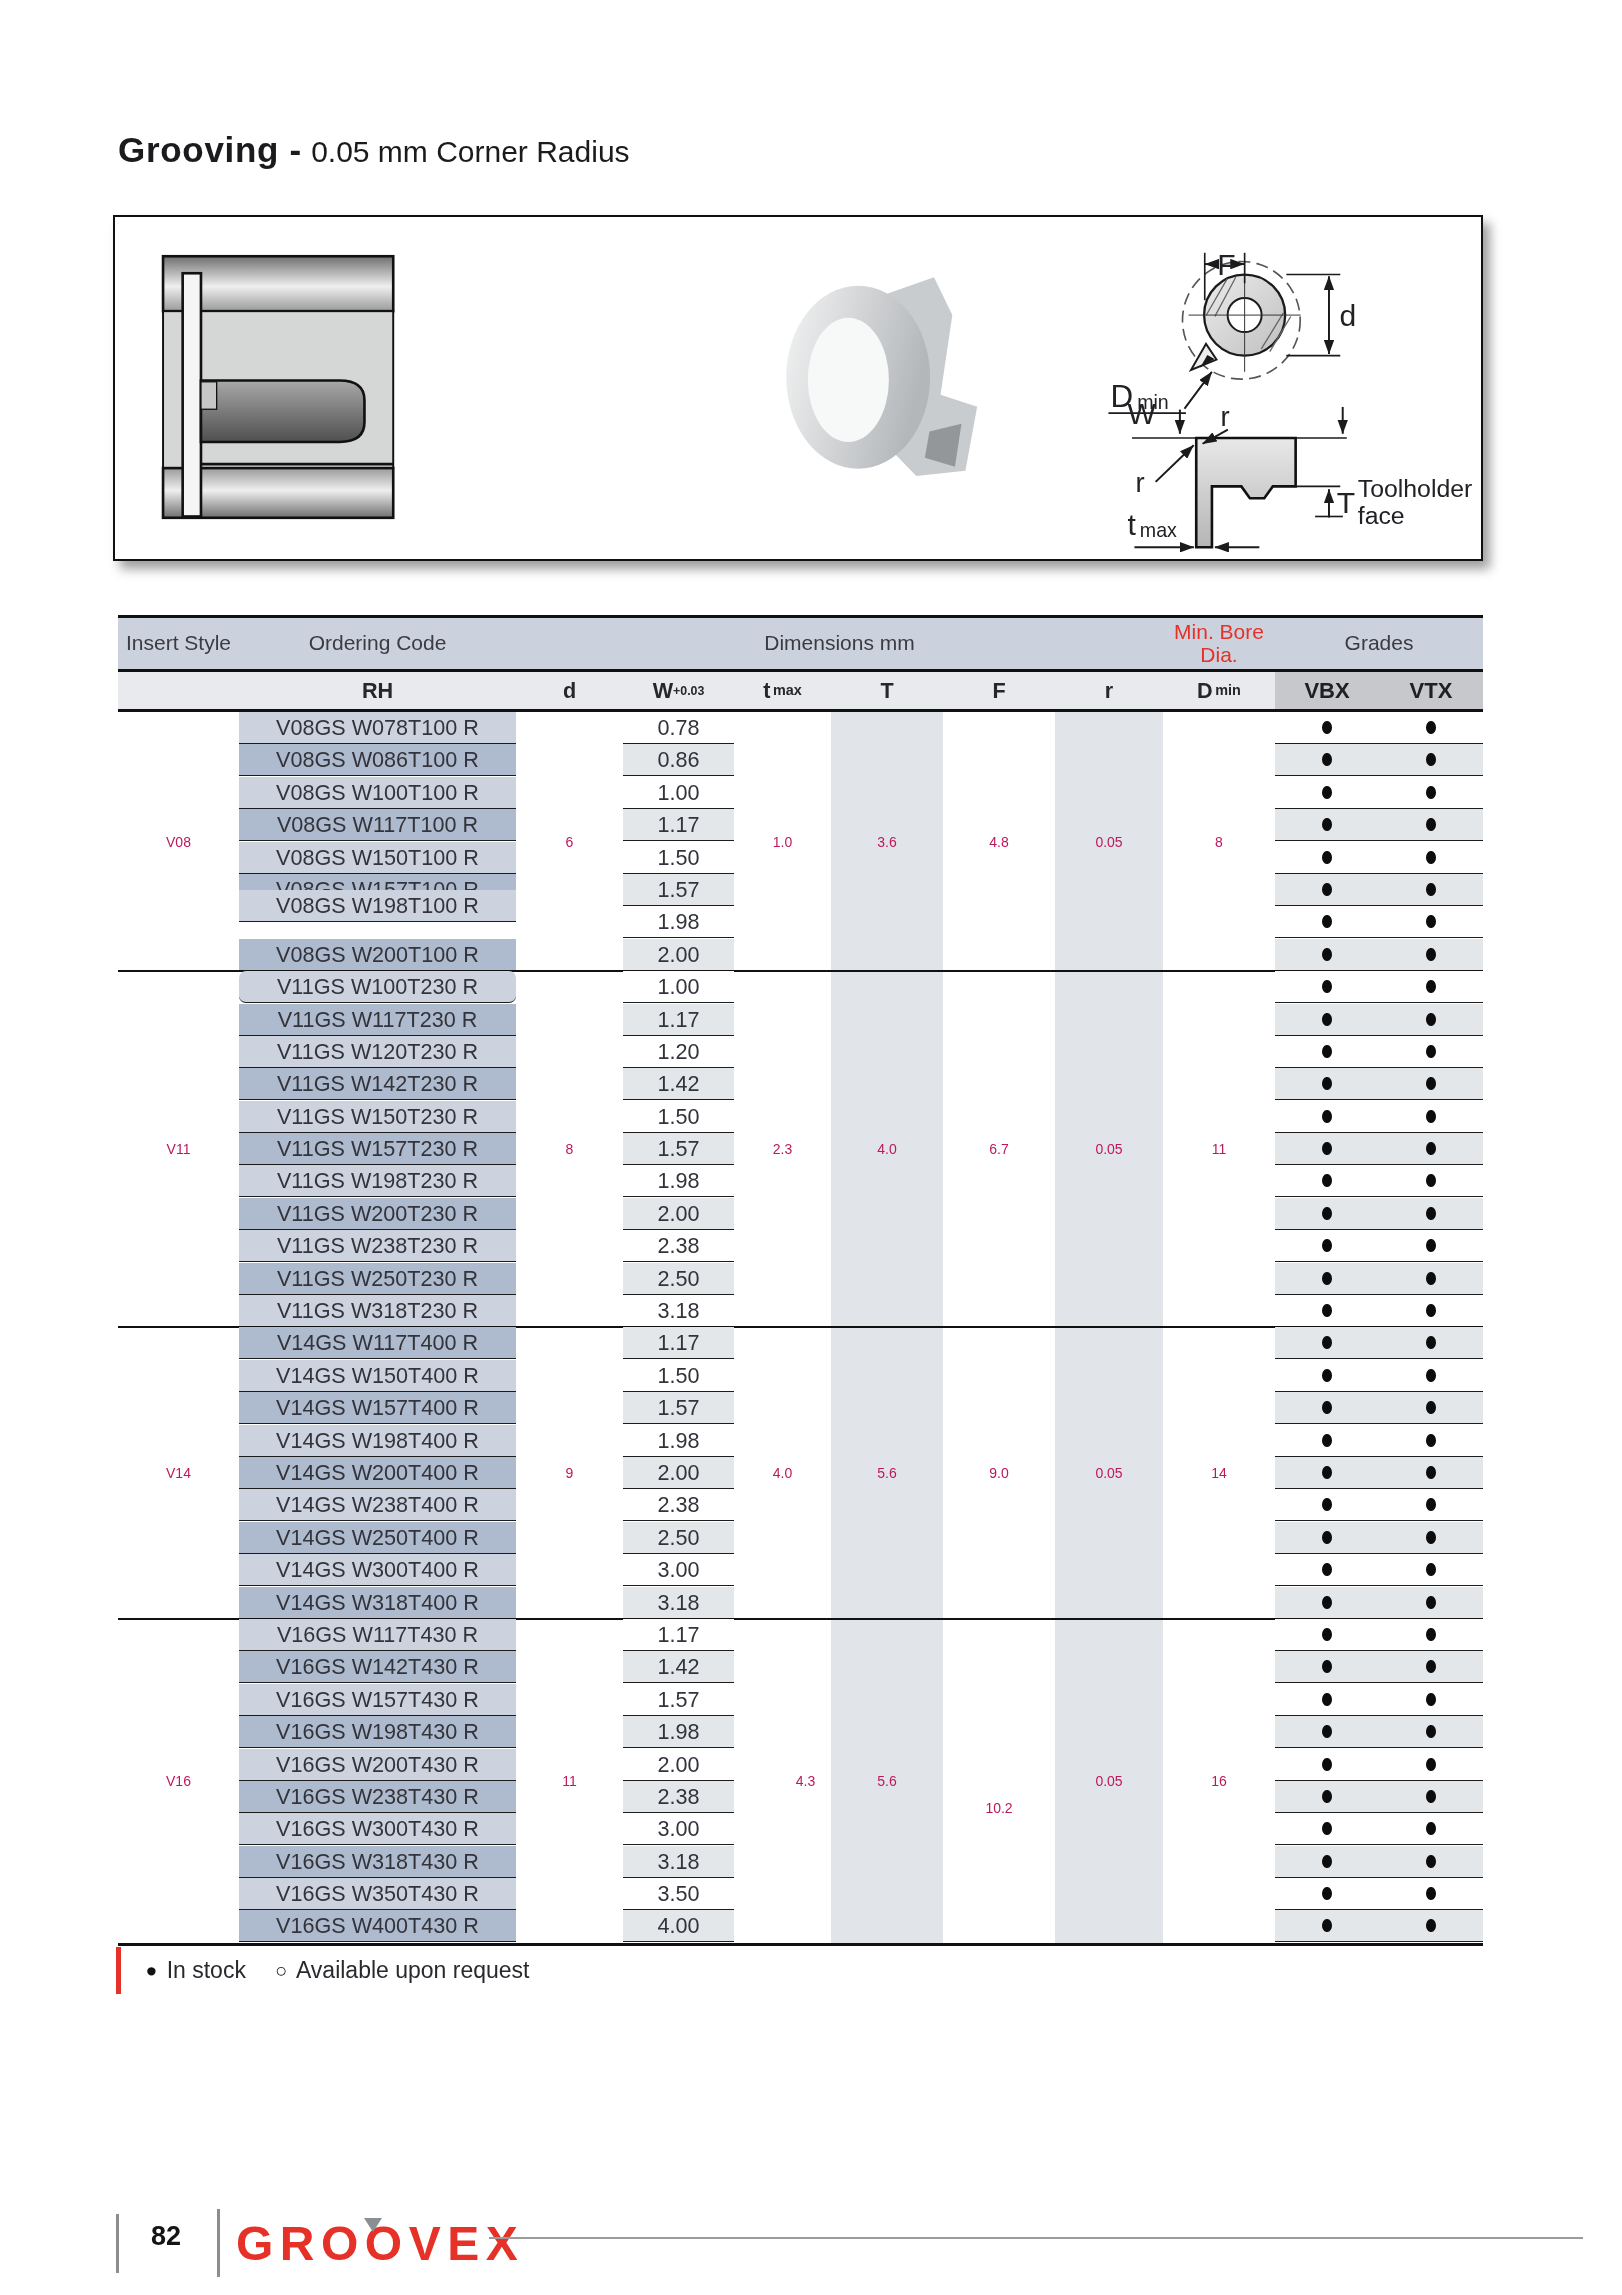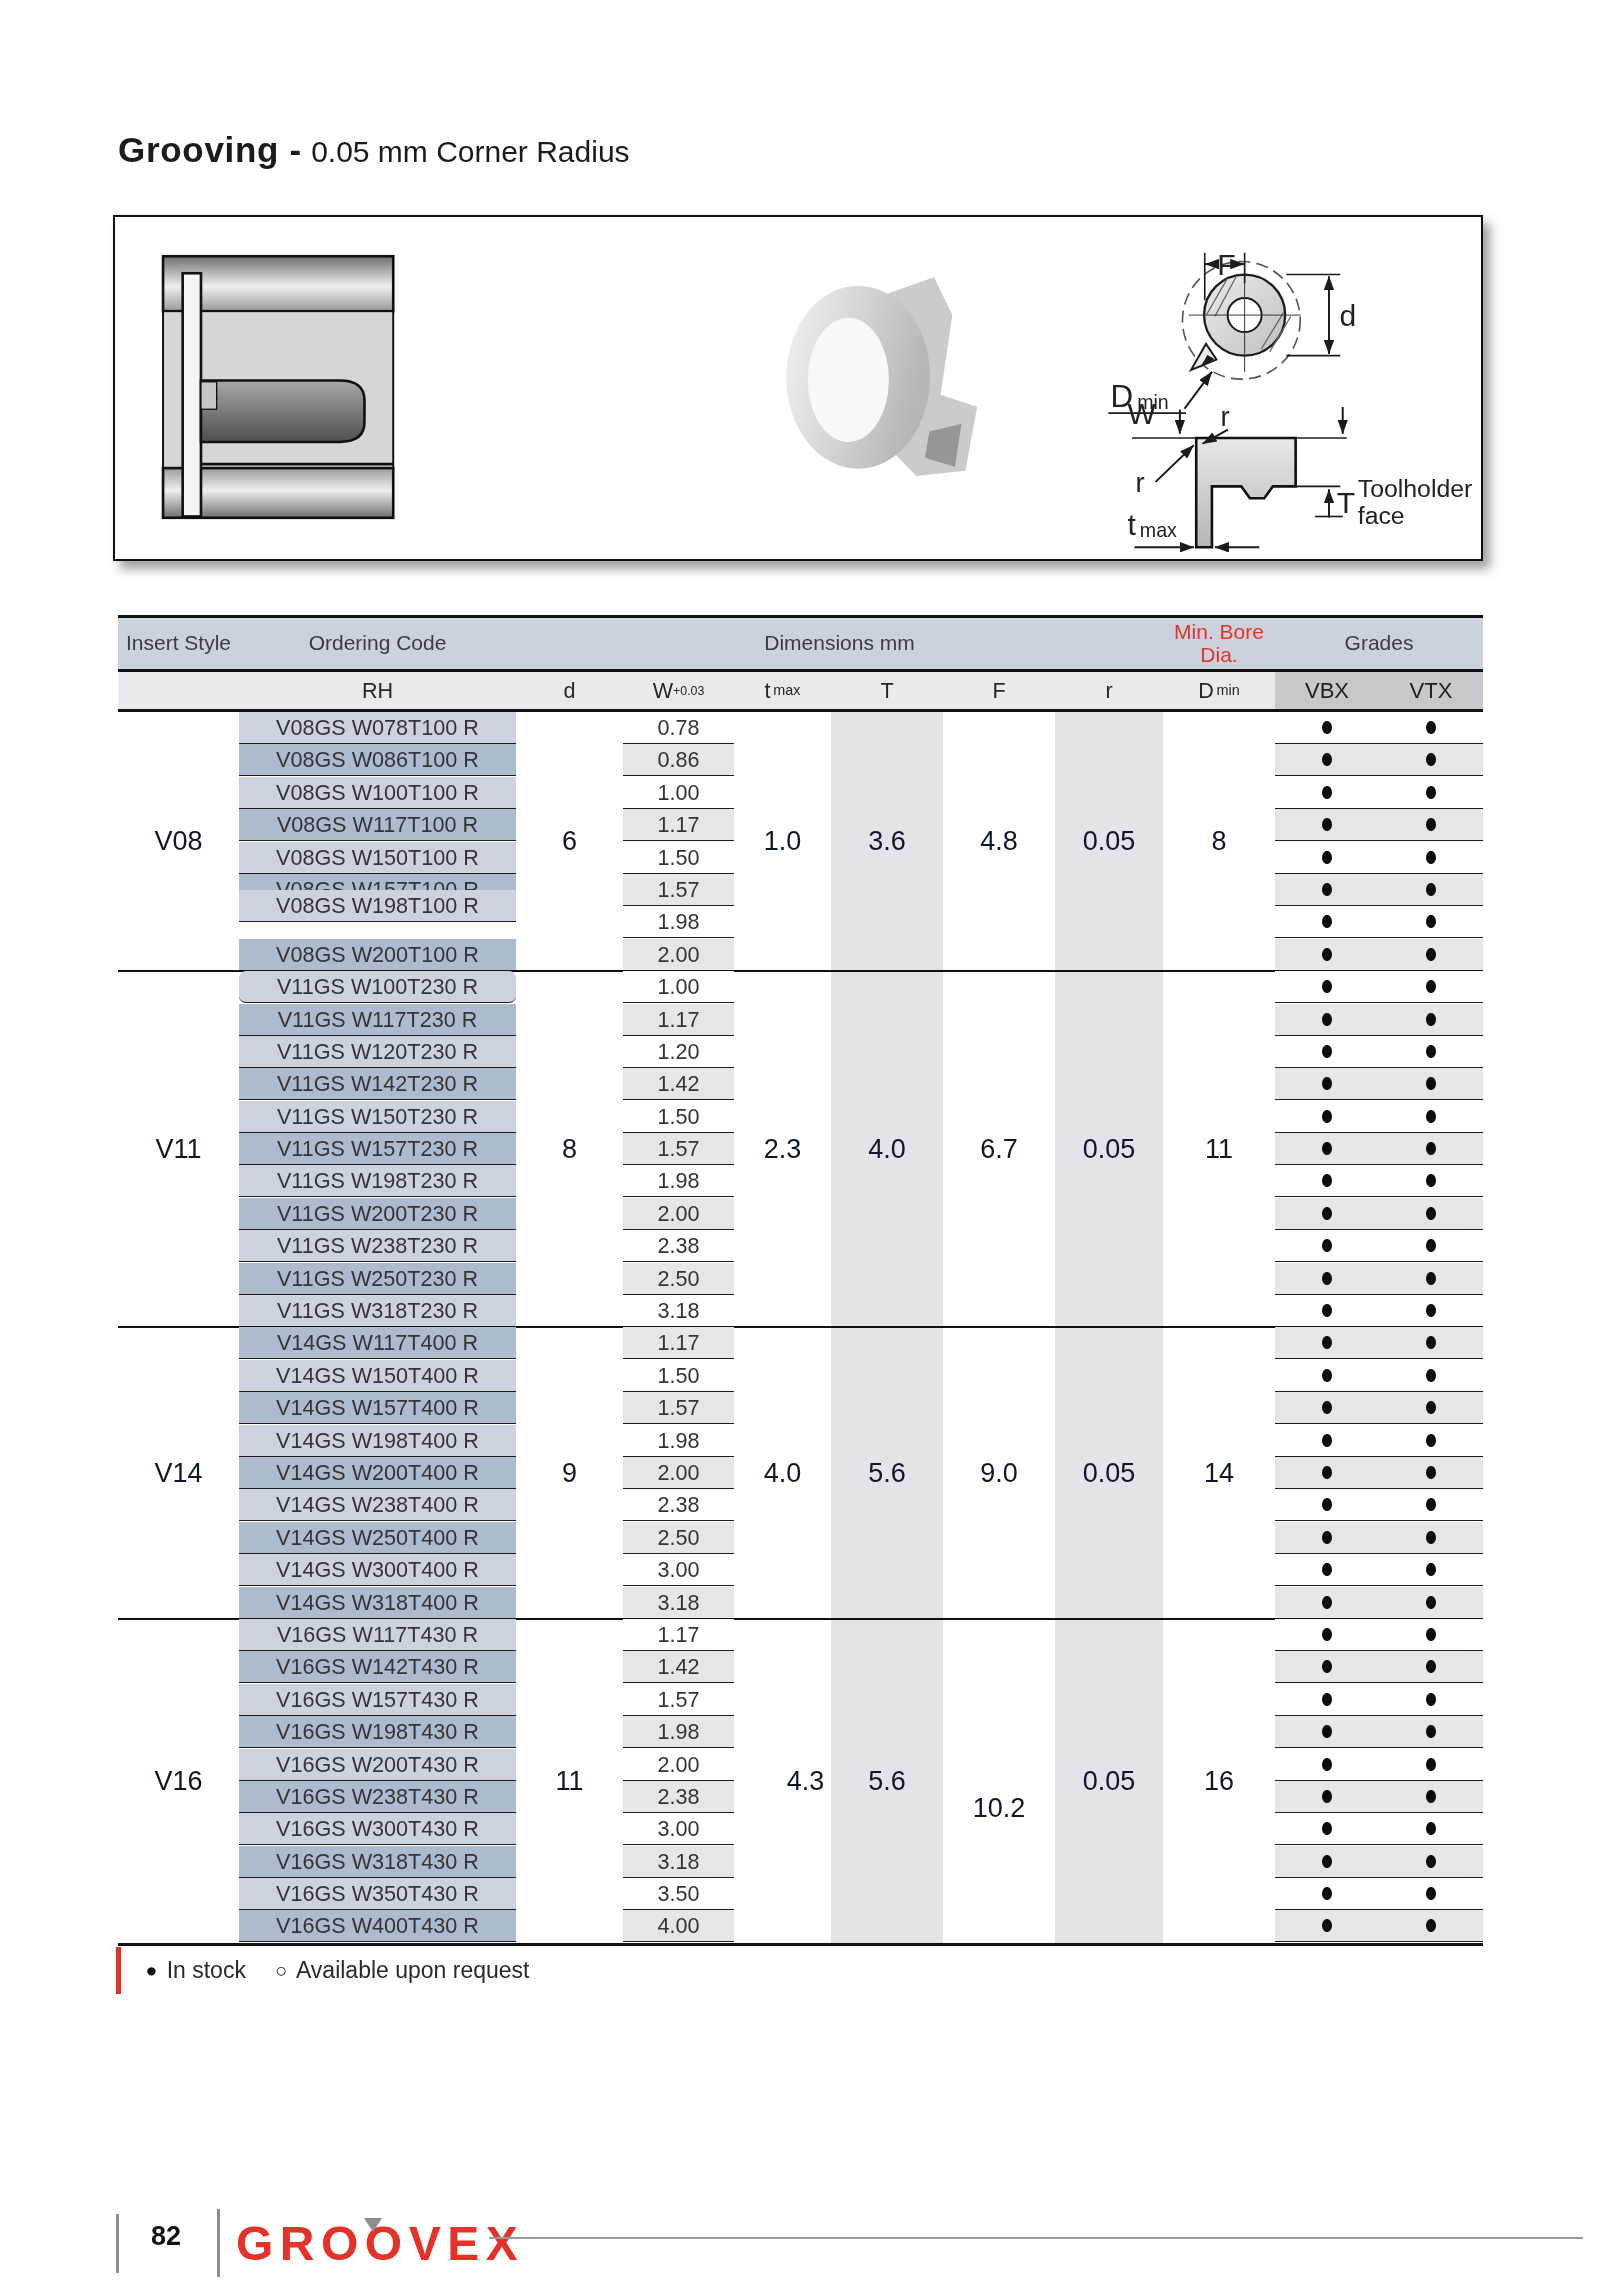--- a/index.html
+++ b/index.html
@@ -13,21 +13,21 @@
 
   
   .figbox{position:absolute;left:113px;top:215px;width:1366px;height:342px;background:#fff;
           border:2.6px solid #101010;box-shadow:6.5px 7.9px 10.5px rgba(0,0,0,.38);}
   .figbox svg{display:block;width:100%;height:100%;}
   .dimtxt{font-family:"Liberation Sans",sans-serif;fill:#222226;}
 
   
   .tbl{position:absolute;left:118px;top:615px;width:1365px;}
   .h1{position:relative;height:51px;background:#cbd2dd;border-top:3.9px solid #111;border-bottom:3.9px solid #111;box-sizing:content-box;}
-  .h2{position:relative;height:37px;background:#e8eaed;border-bottom:3.3px solid #111;}
+  .h2{position:relative;height:37px;background:#e8eaed;border-bottom:3.3px solid #111;font-weight:bold;}
   .hcell{position:absolute;top:0;height:100%;display:flex;align-items:center;justify-content:center;
          font-size:21px;color:#3b3b42;text-align:center;line-height:1.08;}
   .red{color:#e63128;}
   .h2 .hcell{color:#26262b;font-size:21.6px;}
   .gradeshdr{position:absolute;top:0;height:100%;left:1157px;width:208px;background:#c6c8cb;display:flex;}
   .gradeshdr .half{flex:1;display:flex;align-items:center;justify-content:center;font-size:22px;color:#202024;}
   sup.tol{font-size:12.4px;vertical-align:super;line-height:0;}
   span.sub{font-size:14.4px;margin-left:2.6px;}
 
   .tbody{position:relative;height:1231px;border-bottom:3.9px solid #111;}
@@ -35,21 +35,21 @@
   .stripe{position:absolute;box-sizing:border-box;border-bottom:1.3px solid #1c1c1c;
           display:flex;align-items:center;justify-content:center;font-size:21.6px;color:#33343b;}
   .ord-a{background:#ccd3de;}
   .ord-b{background:#aebacd;}
   .cell-w{background:#ffffff;}
   .cell-g{background:#e4e7ea;}
   .gr{display:flex;padding:0;}
   .gr .half{flex:1;display:flex;align-items:center;justify-content:center;}
   .dot{width:9.8px;height:13.7px;background:#0c0c0c;border-radius:50%;}
   .mcell{position:absolute;display:flex;align-items:center;justify-content:center;
-         font-size:27px;color:#0f172a;pointer-events:none;}
+         font-size:14px;color:#be185d;pointer-events:none;}
   .gsep{position:absolute;left:0;right:0;height:2px;background:#111;}
 
   
   .legend{position:absolute;left:116px;top:1947px;height:47px;display:flex;align-items:center;}
   .lbar{width:4.6px;height:47px;background:#e63128;margin-right:25px;}
   .legend .sym{font-size:19.6px;color:#111;margin:0 9.2px 0 0;}
   .legend .txt{font-size:23px;color:#2a2a2e;margin-right:29px;}
 
   
   .fbar{position:absolute;width:2.6px;background:#8d8d8d;}

